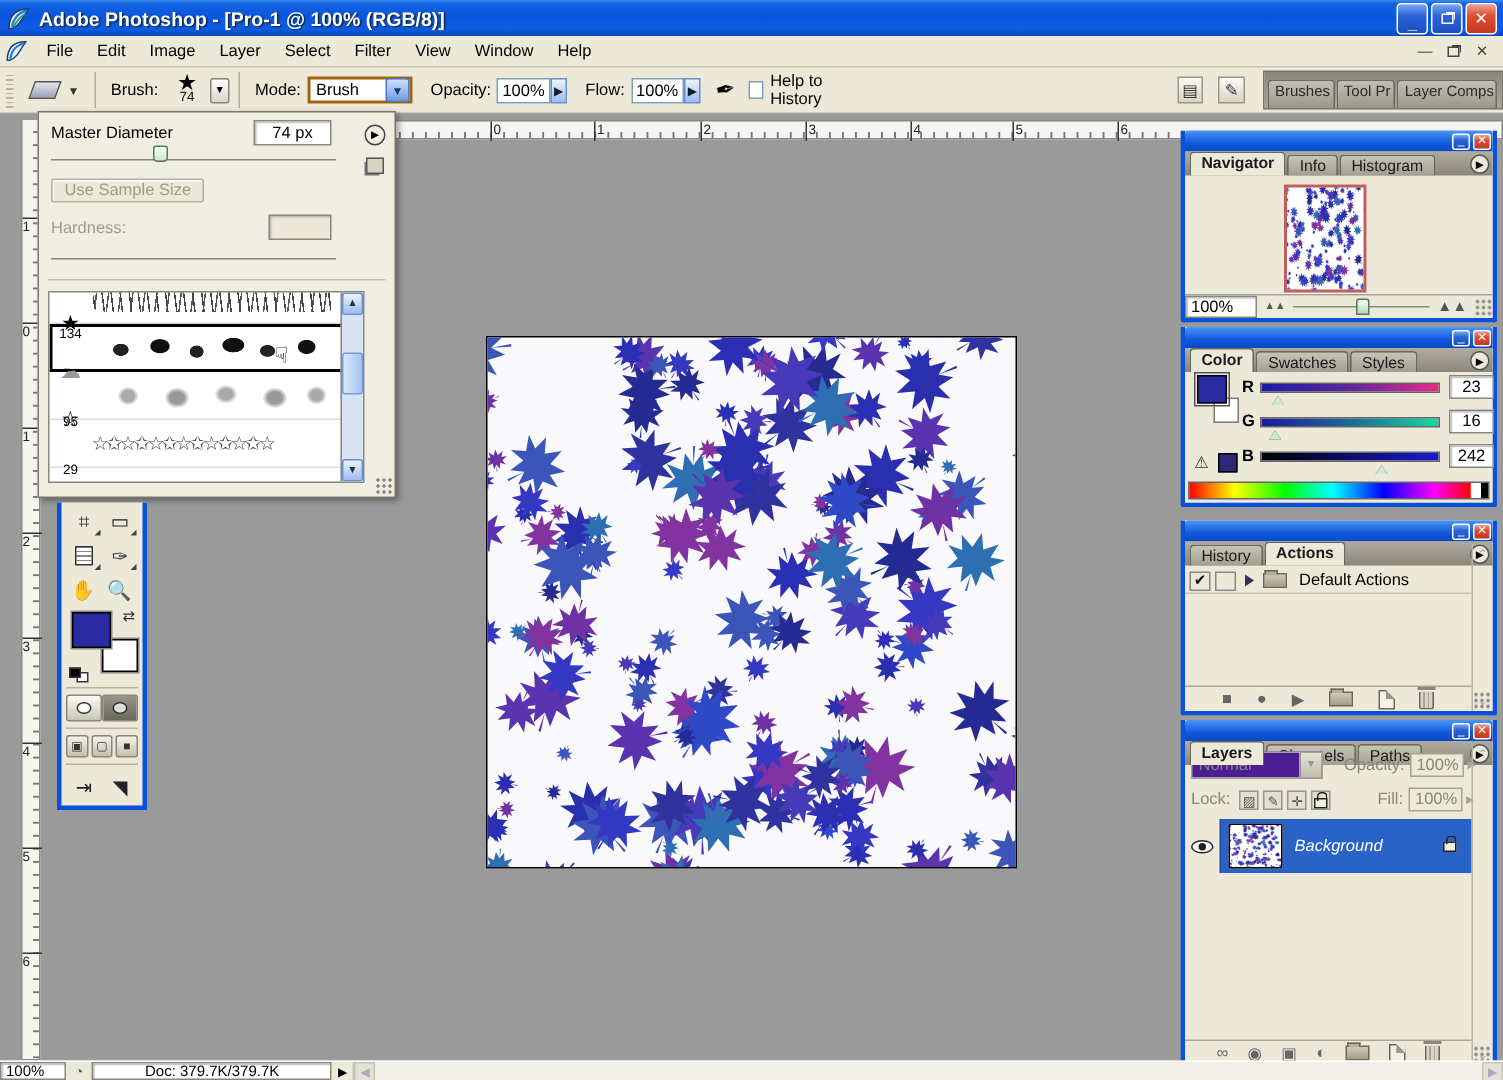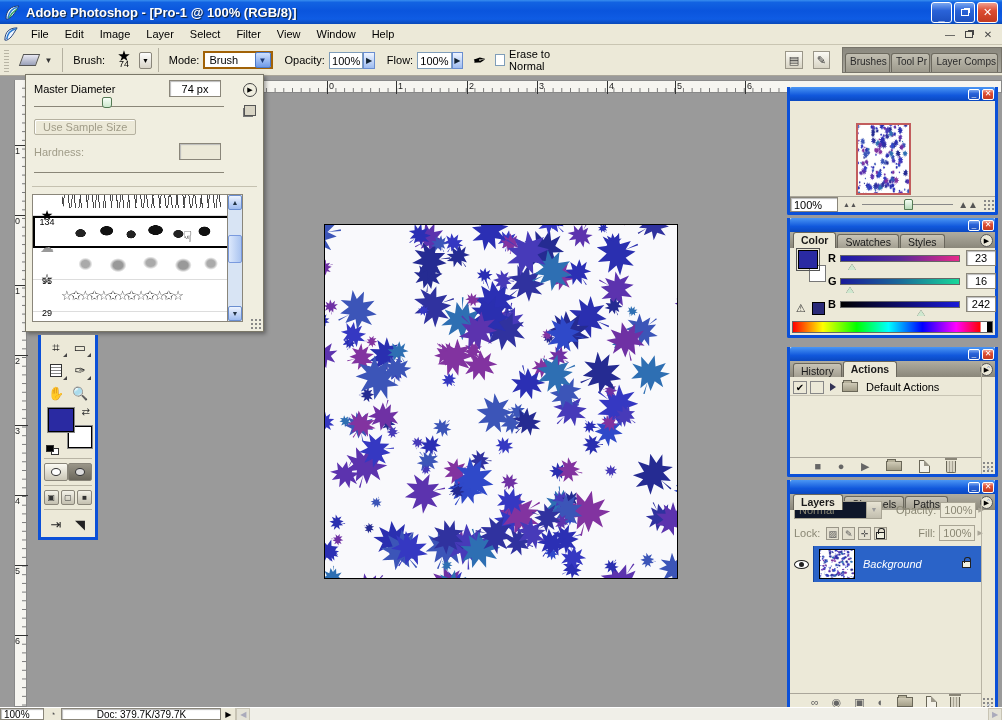--- a/index.html
+++ b/index.html
@@ -138,21 +138,21 @@
   .icon-trash { width:10px; height:12px; border:1px solid #6a6758; border-top:none; border-radius:0 0 2px 2px;
     background:repeating-linear-gradient(90deg,#d8d4c4 0 2px,#a8a494 2px 3px); position:relative; margin-top:2px; }
   .icon-trash::before { content:""; position:absolute; left:-2px; top:-3px; width:12px; height:2px; background:#8a8678; }
   .panel-bottombar { position:absolute; left:0; bottom:0; width:calc(100% - 14px); height:17px; border-top:1px solid #aaa69a;
     display:flex; align-items:center; justify-content:space-evenly; padding:0 8px; color:#666; }
   .scrollcol { position:absolute; right:0; top:16px; bottom:0; width:14px; border-left:1px solid #b8b4a4;
     display:flex; flex-direction:column; justify-content:space-between; align-items:center; color:#9aa8c8; font-size:8px; padding:2px 0; }
 
   
   .lay-row1 { position:absolute; left:4px; top:20px; width:200px; height:20px; display:flex; align-items:center; color:#8a8774; }
-  .gray-select { width:88px; height:18px; background:#0f172a; border:1px solid #a8a494; display:flex; align-items:center; }
+  .gray-select { width:88px; height:18px; background:#4c1d95; border:1px solid #a8a494; display:flex; align-items:center; }
   .gray-select .val { flex:1; padding-left:4px; color:#8a8774; }
   .gray-select .arrow { width:15px; height:16px; background:linear-gradient(180deg,#e8e4d4,#c2beae); border-left:1px solid #a8a494;
     text-align:center; font-size:7px; color:#999; line-height:16px; }
   .gray-field { width:36px; height:16px; border:1px solid #a8a494; background:#ece9d8; text-align:center; line-height:15px; color:#8a8774; }
   .lay-row2 { position:absolute; left:4px; top:44px; width:200px; height:18px; display:flex; align-items:center; color:#8a8774; }
   .lockicon { width:13px; height:13px; border:1px solid #9a9688; background:#e4e0d0; margin-right:3px; font-size:9px;
     text-align:center; line-height:12px; color:#555; }
   .layer-item { position:absolute; left:0; top:66px; width:calc(100% - 14px); height:36px; background:#2a63c8; display:flex; align-items:center; }
   .eye-cell { width:24px; height:36px; border-right:1px solid #1a4aa0; background:#ece9d8; display:flex; align-items:center; justify-content:center; }
   .eye { width:15px; height:9px; border:1px solid #222; border-radius:50%; background:#fff; position:relative; }
@@ -309,21 +309,21 @@
       <span class="arrow">▼</span>
     </div>
     <span class="opt-label" style="margin-left:12px">Opacity:</span>
     <div class="num-field">100%</div>
     <div class="spin">▶</div>
     <span class="opt-label" style="margin-left:12px">Flow:</span>
     <div class="num-field">100%</div>
     <div class="spin">▶</div>
     <span class="airbrush">✒</span>
     <div class="xp-checkbox"></div>
-    <span>Erase to Normal</span>
+    <span>Help to History</span>
     <div class="opt-icon" style="margin-left:208px">▤</div>
     <div class="opt-icon">✎</div>
     <div class="palette-well">
       <div class="pw-tab">Brushes</div>
       <div class="pw-tab">Tool Pr</div>
       <div class="pw-tab">Layer Comps</div>
     </div>
   </div>
 
   <div class="ruler-h">
@@ -608,20 +608,26 @@
       <div class="tb-sep"></div>
       <div class="tb-btn">⇥</div>
       <div class="tb-btn">◥</div>
     </div>
   </div>
 
   <div class="panel" style="left:787px; top:87px; width:211px; height:128px">
     <div class="ptitle">
       <div class="pbtn">_</div>
       <div class="pbtn close">✕</div>
+    </div>
+    <div class="ptabs">
+      <div class="ptab active">Navigator</div>
+      <div class="ptab">Info</div>
+      <div class="ptab">Histogram</div>
+      <div class="pflyout">▶</div>
     </div>
     <div class="nav-thumb">
       <svg id="nav-art" viewBox="0 0 354 354" preserveAspectRatio="none">
           <path d="M0,-50 L10,-22 L34,-38 L26,-12 L52,-14 L30,4 L44,26 L18,16 L14,44 L0,24 L-14,44 L-18,16 L-44,26 L-30,4 L-52,-14 L-26,-12 L-34,-38 L-10,-22 Z M0,24 L-3,56 L1,56 Z" fill="#6f31a4" transform="translate(235.0,132.0) rotate(300) scale(0.209)"></path>
           <path d="M0,-50 L10,-22 L34,-38 L26,-12 L52,-14 L30,4 L44,26 L18,16 L14,44 L0,24 L-14,44 L-18,16 L-44,26 L-30,4 L-52,-14 L-26,-12 L-34,-38 L-10,-22 Z M0,24 L-3,56 L1,56 Z" fill="#2f49c9" transform="translate(245.9,294.4) rotate(253) scale(0.127)"></path>
           <path d="M0,-50 L10,-22 L34,-38 L26,-12 L52,-14 L30,4 L44,26 L18,16 L14,44 L0,24 L-14,44 L-18,16 L-44,26 L-30,4 L-52,-14 L-26,-12 L-34,-38 L-10,-22 Z M0,24 L-3,56 L1,56 Z" fill="#2e6fb3" transform="translate(294.9,118.0) rotate(293) scale(0.132)"></path>
           <path d="M0,-50 L10,-22 L34,-38 L26,-12 L52,-14 L30,4 L44,26 L18,16 L14,44 L0,24 L-14,44 L-18,16 L-44,26 L-30,4 L-52,-14 L-26,-12 L-34,-38 L-10,-22 Z M0,24 L-3,56 L1,56 Z" fill="#2b2fb4" transform="translate(228.7,-7.4) rotate(341) scale(0.250)"></path>
           <path d="M0,-50 L10,-22 L34,-38 L26,-12 L52,-14 L30,4 L44,26 L18,16 L14,44 L0,24 L-14,44 L-18,16 L-44,26 L-30,4 L-52,-14 L-26,-12 L-34,-38 L-10,-22 Z M0,24 L-3,56 L1,56 Z" fill="#2f49c9" transform="translate(284.9,206.0) rotate(103) scale(0.298)"></path>
           <path d="M0,-50 L10,-22 L34,-38 L26,-12 L52,-14 L30,4 L44,26 L18,16 L14,44 L0,24 L-14,44 L-18,16 L-44,26 L-30,4 L-52,-14 L-26,-12 L-34,-38 L-10,-22 Z M0,24 L-3,56 L1,56 Z" fill="#3c55b8" transform="translate(193.3,187.2) rotate(106) scale(0.169)"></path>
           <path d="M0,-50 L10,-22 L34,-38 L26,-12 L52,-14 L30,4 L44,26 L18,16 L14,44 L0,24 L-14,44 L-18,16 L-44,26 L-30,4 L-52,-14 L-26,-12 L-34,-38 L-10,-22 Z M0,24 L-3,56 L1,56 Z" fill="#2b2fb4" transform="translate(160.4,50.5) rotate(6) scale(0.154)"></path>

